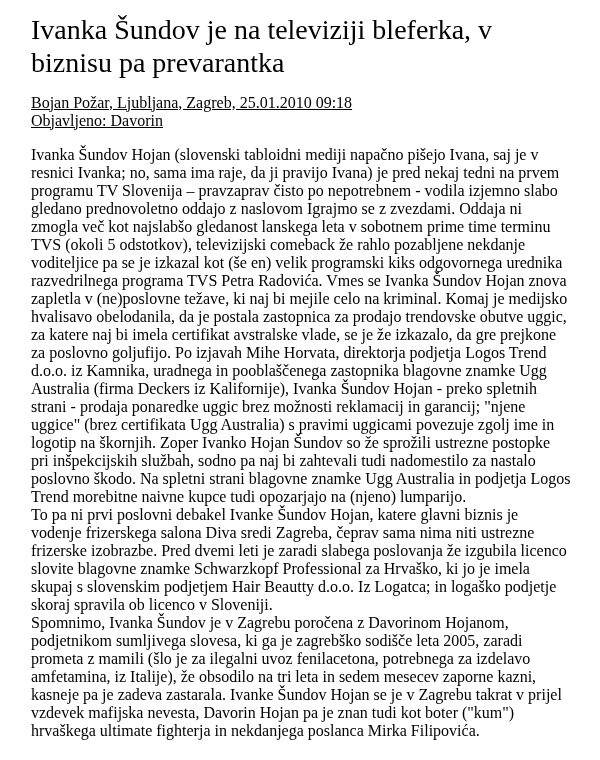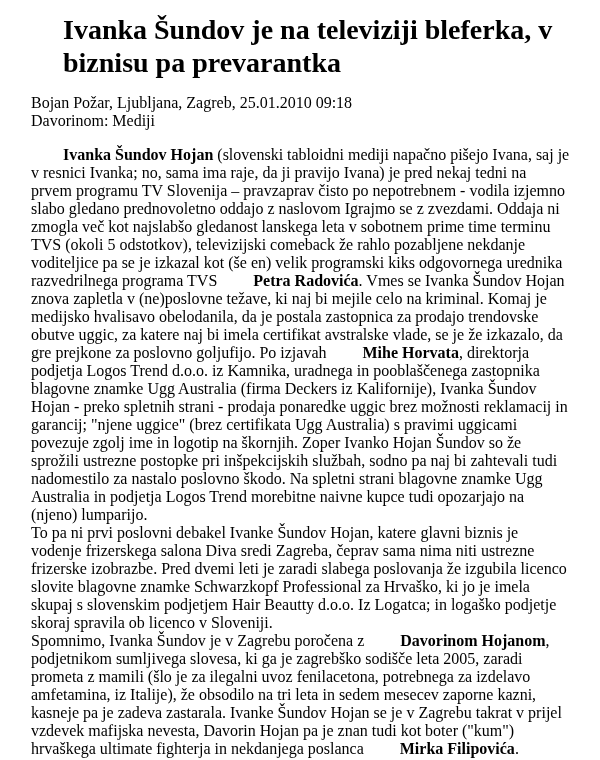--- a/index.html
+++ b/index.html
@@ -21,45 +21,45 @@
   }
   h1.title {
     font-size: 28px;
     line-height: 1.17;
     font-weight: bold;
     margin: 4px 0 14px 0;
     letter-spacing: 0;
   }
   p.byline {
     margin: 0 0 16px 0;
+    text-decoration: underline;
   }
   p.lede {
     margin: 0 0 12px 0;
   }
   .body-text {
     margin: 0;
   }
   .body-text .para {
     margin: 0;
   }
   .body-text b, h1.title, p.byline b {
-    font-weight: bold;
-    margin-left: 32px;
+    font-weight: normal;
   }
 </style>
 </head>
 <body>
 
 <div class="page">
 
   <h1 class="title">Ivanka Šundov je na televiziji bleferka, v biznisu pa prevarantka</h1>
 
   <p class="byline">
     <span>Bojan Požar, Ljubljana, Zagreb, 25.01.2010 09:18</span><br>
-    <span>Davorinom: Mediji</span>
+    <span>Objavljeno: Davorin</span>
   </p>
 
 
   <div class="body-text">
       <div class="para"><b>Ivanka Šundov Hojan</b><span> (slovenski tabloidni mediji napačno pišejo Ivana, saj je v resnici Ivanka; no, sama ima raje, da ji pravijo Ivana) je pred nekaj tedni na prvem programu TV Slovenija – pravzaprav čisto po nepotrebnem - vodila izjemno slabo gledano prednovoletno oddajo z naslovom Igrajmo se z zvezdami. Oddaja ni zmogla več kot najslabšo gledanost lanskega leta v sobotnem prime time terminu TVS (okoli 5 odstotkov), televizijski comeback že rahlo pozabljene nekdanje voditeljice pa se je izkazal kot (še en) velik programski kiks odgovornega urednika razvedrilnega programa TVS </span><b>Petra Radovića</b><span>. Vmes se Ivanka Šundov Hojan znova zapletla v (ne)poslovne težave, ki naj bi mejile celo na kriminal. Komaj je medijsko hvalisavo obelodanila, da je postala zastopnica za prodajo trendovske obutve uggic, za katere naj bi imela certifikat avstralske vlade, se je že izkazalo, da gre prejkone za poslovno goljufijo. Po izjavah </span><b>Mihe Horvata</b><span>, direktorja podjetja Logos Trend d.o.o. iz Kamnika, uradnega in pooblaščenega zastopnika blagovne znamke Ugg Australia (firma Deckers iz Kalifornije), Ivanka Šundov Hojan - preko spletnih strani - prodaja ponaredke uggic brez možnosti reklamacij in garancij; "njene uggice" (brez certifikata Ugg Australia) s pravimi uggicami povezuje zgolj ime in logotip na škornjih. Zoper Ivanko Hojan Šundov so že sprožili ustrezne postopke pri inšpekcijskih službah, sodno pa naj bi zahtevali tudi nadomestilo za nastalo poslovno škodo. Na spletni strani blagovne znamke Ugg Australia in podjetja Logos Trend morebitne naivne kupce tudi opozarjajo na (njeno) lumparijo.</span></div>
       <div class="para"><span>To pa ni prvi poslovni debakel Ivanke Šundov Hojan, katere glavni biznis je vodenje frizerskega salona Diva sredi Zagreba, čeprav sama nima niti ustrezne frizerske izobrazbe. Pred dvemi leti je zaradi slabega poslovanja že izgubila licenco slovite blagovne znamke Schwarzkopf Professional za Hrvaško, ki jo je imela skupaj s slovenskim podjetjem Hair Beautty d.o.o. Iz Logatca; in logaško podjetje skoraj spravila ob licenco v Sloveniji.</span></div>
       <div class="para"><span>Spomnimo, Ivanka Šundov je v Zagrebu poročena z </span><b>Davorinom Hojanom</b><span>, podjetnikom sumljivega slovesa, ki ga je zagrebško sodišče leta 2005, zaradi prometa z mamili (šlo je za ilegalni uvoz fenilacetona, potrebnega za izdelavo amfetamina, iz Italije), že obsodilo na tri leta in sedem mesecev zaporne kazni, kasneje pa je zadeva zastarala. Ivanke Šundov Hojan se je v Zagrebu takrat v prijel vzdevek mafijska nevesta, Davorin Hojan pa je znan tudi kot boter ("kum") hrvaškega ultimate fighterja in nekdanjega poslanca </span><b>Mirka Filipovića</b><span>.</span></div>
     </div>
 
 </div>

